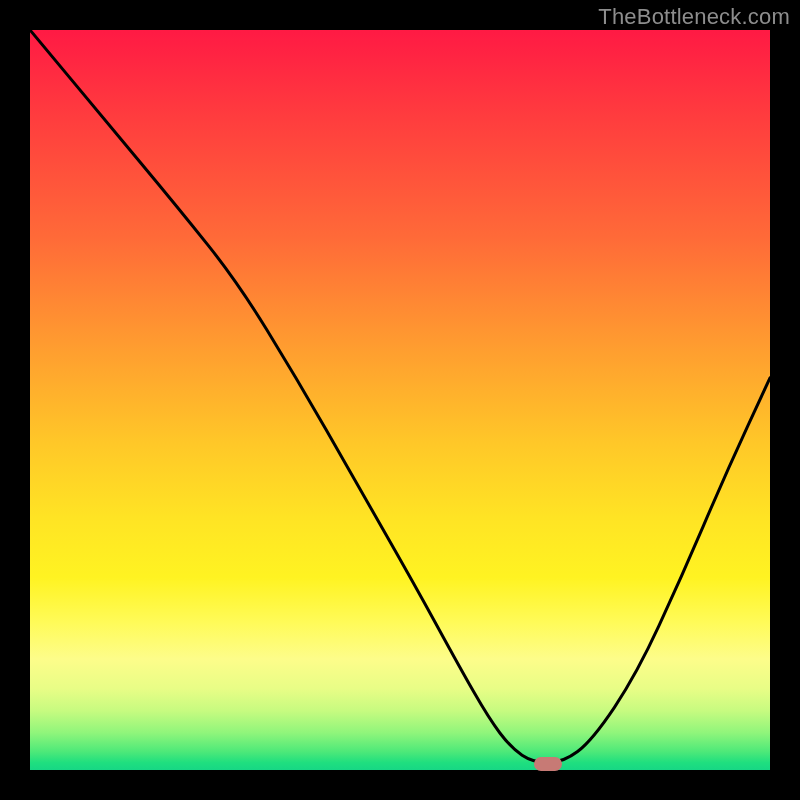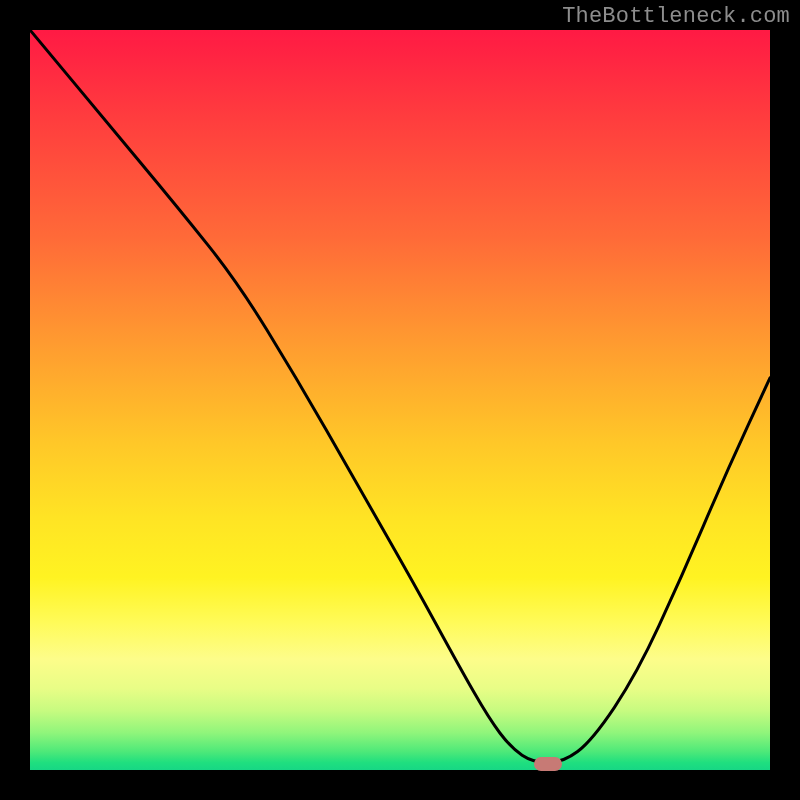--- a/index.html
+++ b/index.html
@@ -46,21 +46,21 @@
     left: 0;
     top: 0;
     width: 740px;
     height: 740px;
   }
   .watermark {
     position: absolute;
     top: 4px;
     right: 10px;
     color: #8d8d8d;
-    font-family: Liberation Mono, monospace;
+    font-family: Liberation Sans, sans-serif;
     font-size: 22px;
     letter-spacing: 0.2px;
     user-select: none;
   }
   .marker {
     position: absolute;
     width: 28px;
     height: 14px;
     border-radius: 7px;
     background: #c77a75;

